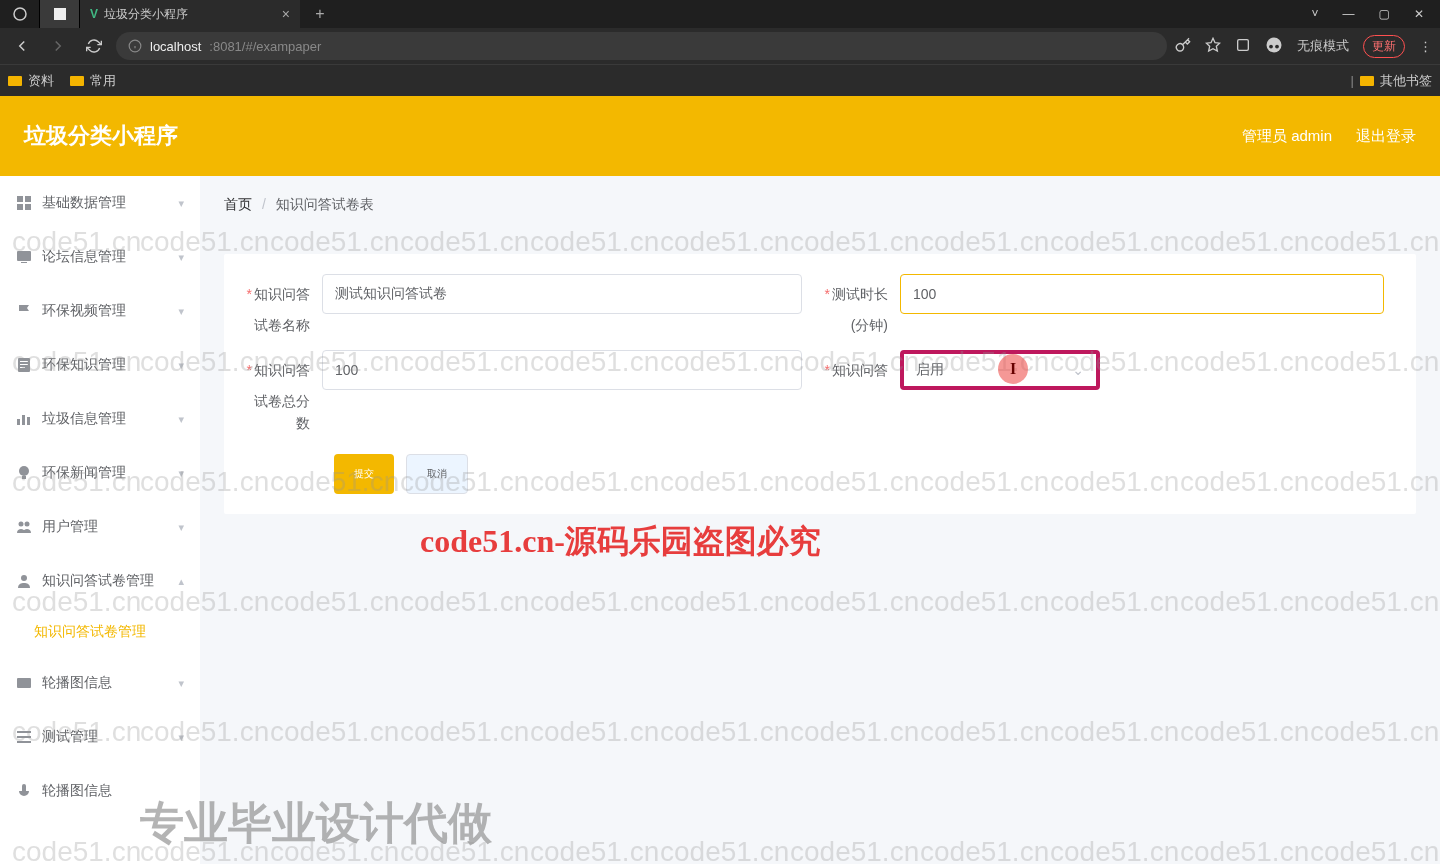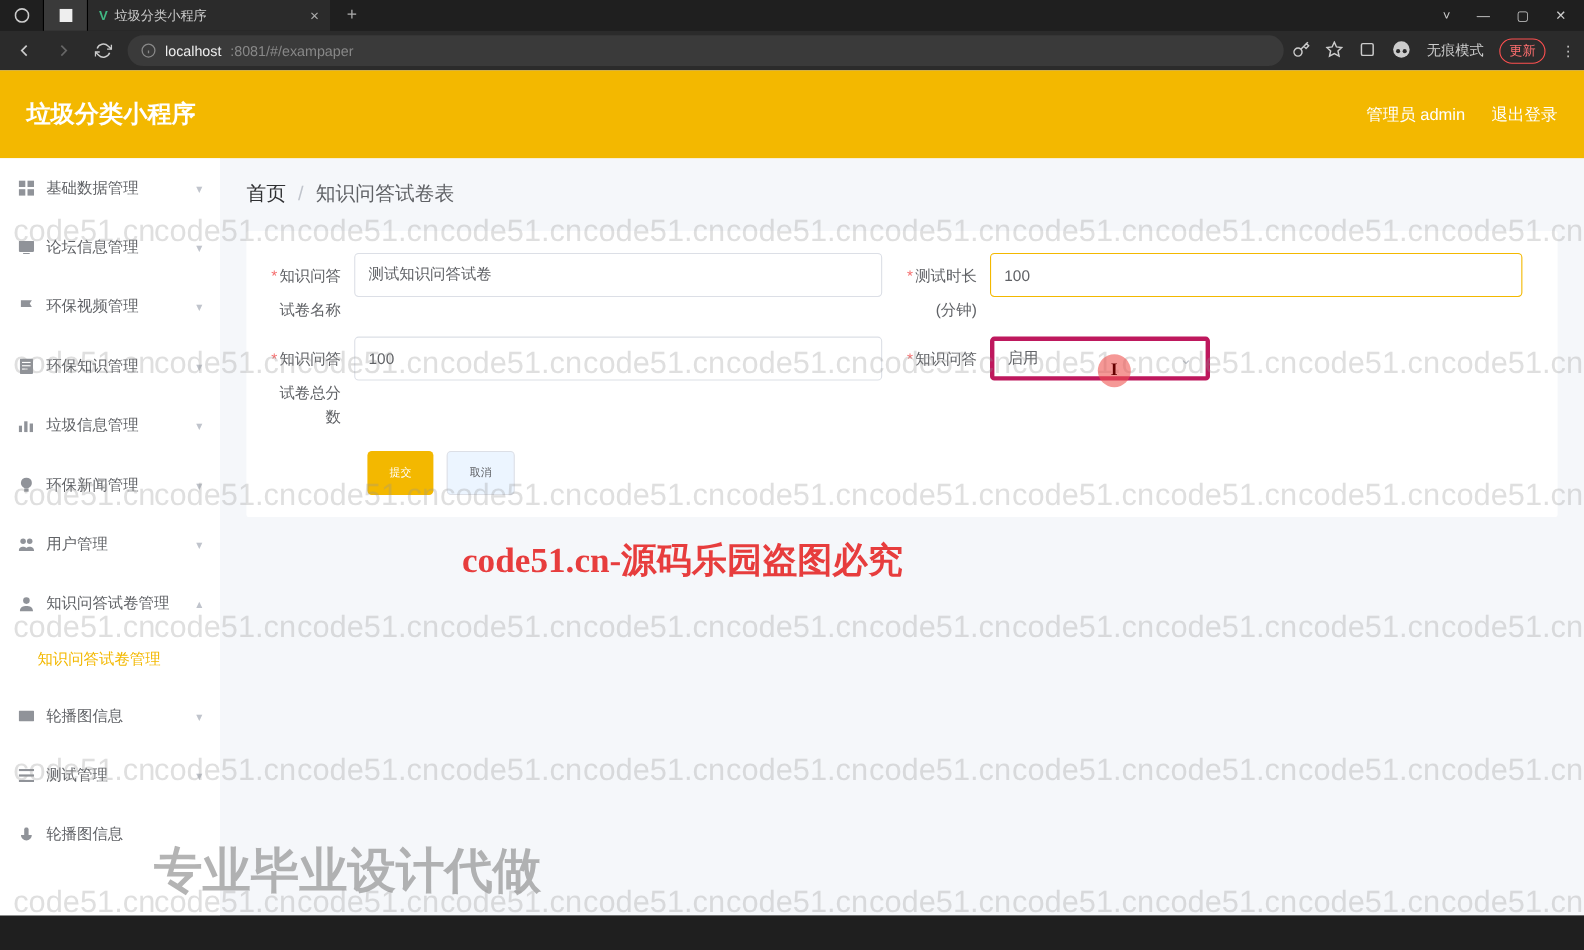--- a/index.html
+++ b/index.html
@@ -39,21 +39,21 @@
 
 
 .sidebar { width: 200px; background: #fff; overflow-y: auto; }
 .sb-item { height: 54px; display: flex; align-items: center; padding: 0 16px; color: #606266; font-size: 14px; cursor: pointer; gap: 10px; }
 .sb-item .chev { margin-left: auto; color: #c0c4cc; font-size: 11px; }
 .sb-sub { padding-left: 34px; color: #f3b800; font-size: 14px; height: 48px; display: flex; align-items: center; cursor: pointer; }
 .sb-icon { width: 16px; height: 16px; display: inline-flex; align-items: center; justify-content: center; }
 
 
 .main { flex: 1; padding: 20px 24px; overflow: auto; }
-.breadcrumb { font-size: 18px; color: #606266; margin-bottom: 22px; }
+.breadcrumb { font-size: 14px; color: #606266; margin-bottom: 40px; }
 .breadcrumb .home { color: #303133; }
 .breadcrumb .sep { margin: 0 6px; color: #c0c4cc; }
 .form-card { background: #fff; padding: 20px 16px; border-radius: 2px; }
 .form-row { display: flex; gap: 16px; margin-bottom: 14px; }
 .form-item { display: flex; align-items: flex-start; }
 .form-label { width: 82px; text-align: right; padding-right: 12px; font-size: 14px; color: #606266; line-height: 40px; }
 .form-label .req { color: #f56c6c; margin-right: 2px; }
 .form-label-sub { font-size: 14px; color: #606266; text-align: right; width: 82px; padding-right: 12px; line-height: 22px; }
 .input { height: 40px; border: 1px solid #dcdfe6; border-radius: 4px; padding: 0 12px; font-size: 14px; color: #606266; outline: none; }
 .input.focus { border-color: #f3b800; }
@@ -149,20 +149,35 @@
             <circle cx="8" cy="14" r="2.5" fill="#2b2b2b"></circle>
             <circle cx="16" cy="14" r="2.5" fill="#2b2b2b"></circle>
           </svg>
       </span>
       <span>无痕模式</span>
       <button class="update-btn">更新</button>
       <span style="color:#ccc;">⋮</span>
     </div>
   </div>
 
+  <div class="bookmarks">
+    <div class="bookmark">
+      <span class="folder-icon"></span>
+      <span>资料</span>
+    </div>
+    <div class="bookmark">
+      <span class="folder-icon"></span>
+      <span>常用</span>
+    </div>
+    <div class="bm-right bookmark">
+      <span style="color:#888;">|</span>
+      <span class="folder-icon"></span>
+      <span>其他书签</span>
+    </div>
+  </div>
 </div>
 
 <div class="app">
   <div class="app-header">
     <div class="app-title">垃圾分类小程序</div>
     <div class="app-header-right">
       <a>管理员 admin</a>
       <a>退出登录</a>
     </div>
   </div>

